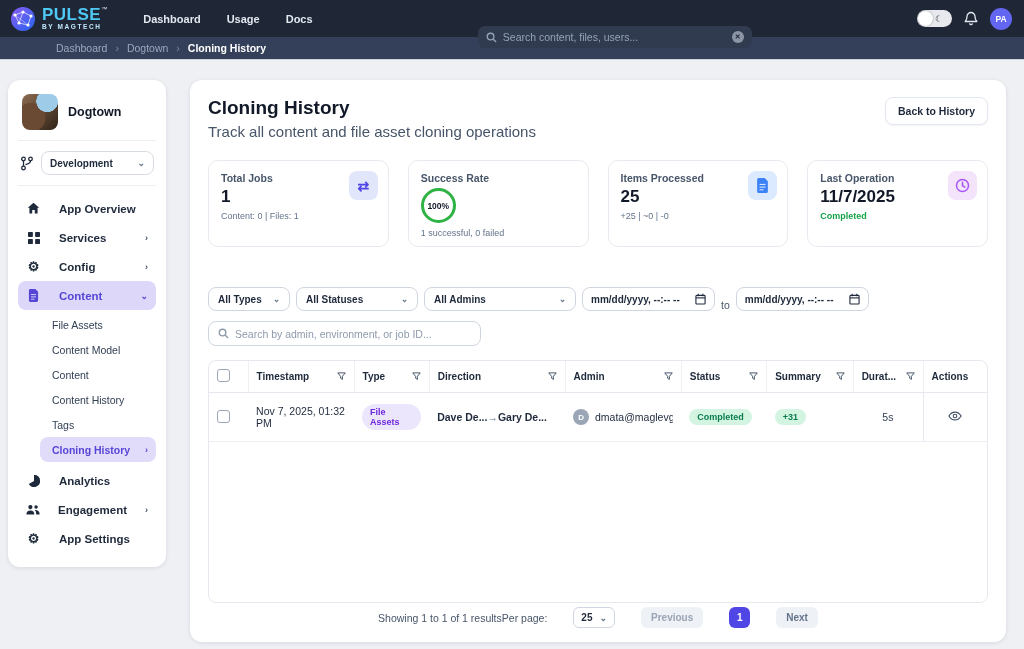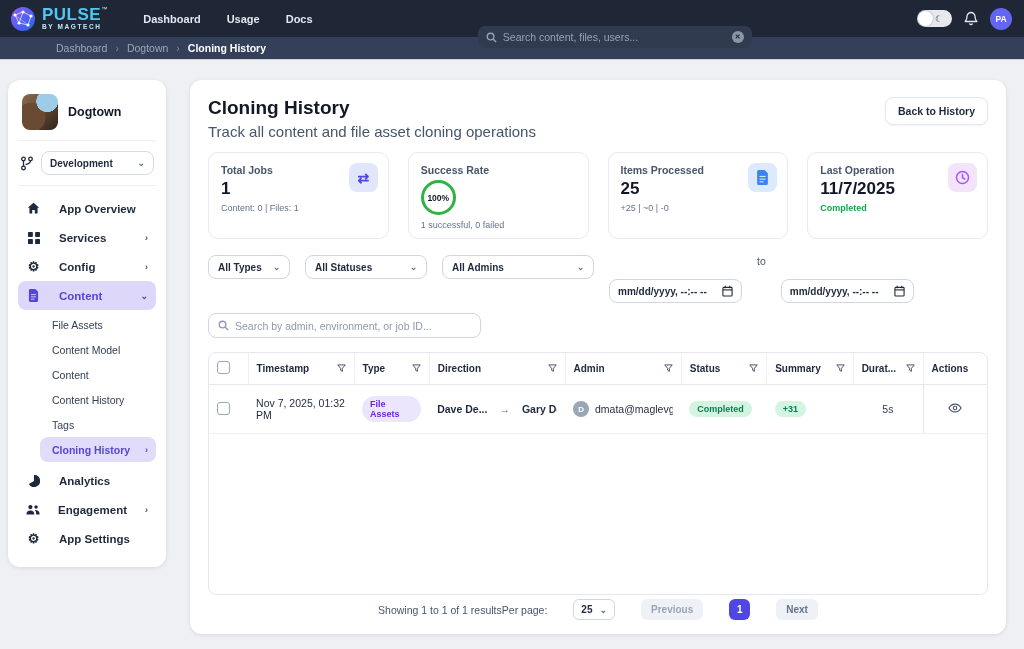--- a/index.html
+++ b/index.html
@@ -59,35 +59,35 @@
   .gear-glyph { font-size:13px; line-height:1; }
 
   
   .main-card { margin-left:24px; width:816px; background:#fff; border-radius:12px; box-shadow:0 1px 4px rgba(15,23,42,.10); padding:17px 18px 14px; }
   .main-head { display:flex; align-items:flex-start; justify-content:space-between; }
   .page-title { font-size:19px; font-weight:800; color:#111827; }
   .page-sub { font-size:15px; color:#475569; margin-top:4px; }
   .back-btn { border:1px solid #e2e8f0; background:#fff; border-radius:8px; padding:7px 12px; font-size:10.5px; font-weight:bold; color:#1e293b; cursor:pointer; font-family:inherit; box-shadow:0 1px 2px rgba(15,23,42,.05); }
 
   
-  .stats { display:flex; gap:19px; margin-top:12px; }
+  .stats { display:flex; gap:19px; margin-top:20px; }
   .stat-card { flex:1; border:1px solid #e7eaf0; border-radius:10px; padding:11px 12px; height:87px; position:relative; }
   .stat-label { font-size:10.5px; color:#475569; font-weight:600; }
   .stat-value { font-size:17px; font-weight:800; color:#111827; margin-top:3px; }
   .stat-detail { font-size:9px; color:#64748b; margin-top:4px; }
   .stat-detail.green { color:#16a34a; font-weight:600; }
   .stat-icon { position:absolute; top:10px; right:10px; width:29px; height:29px; border-radius:8px; display:flex; align-items:center; justify-content:center; }
   .stat-icon.indigo { background:#e2e6fb; color:#4f46e5; font-size:14px; font-weight:bold; }
   .stat-icon.blue { background:#dbeafe; color:#3b82f6; }
   .stat-icon.purple { background:#f3e4fc; color:#a855f7; }
   .ring { width:35px; height:35px; border-radius:50%; border:3.5px solid #2fb344; display:flex; align-items:center; justify-content:center; font-size:8.5px; font-weight:bold; color:#111827; margin-top:4px; }
   .ring-detail { font-size:9px; color:#64748b; margin-top:5px; }
 
   
-  .filters { display:flex; align-items:flex-start; gap:15px; margin-top:16px; }
+  .filters { display:flex; align-items:flex-end; gap:6px; margin-top:16px; }
   .sel { border:1px solid #cfd6e0; border-radius:8px; height:24px; display:flex; align-items:center; justify-content:space-between; padding:0 9px; font-size:10px; font-weight:600; color:#1e293b; cursor:pointer; gap:10px; }
   .sel .chev { font-size:8.5px; color:#64748b; }
   .sel.w-types { width:82px; } .sel.w-status { width:122px; } .sel.w-admins { width:152px; }
   .date-box { border:1px solid #cfd6e0; border-radius:8px; height:24px; width:133px; display:flex; align-items:center; justify-content:space-between; padding:0 8px; font-size:10px; font-weight:600; color:#1e293b; cursor:text;margin-top:24px; }
   .to-label { font-size:10.5px; color:#475569; }
   .search-row { margin-top:10px; }
   .tbl-search { width:273px; height:25px; border:1px solid #cfd6e0; border-radius:8px; display:flex; align-items:center; gap:6px; padding:0 9px; }
   .tbl-search input { flex:1; border:none; outline:none; font-size:10.5px; color:#334155; font-family:inherit; background:transparent; }
   .tbl-search input::placeholder { color:#8e9bac; }
 
@@ -99,21 +99,21 @@
   th .funnel { margin-left:auto; }
   th:not(:first-child) { border-left:1px solid #eef0f4; }
   td { font-size:10.5px; color:#1e293b; padding:11px 8px; border-bottom:1px solid #eceff3; }
   td.actions-cell { border-left:1px solid #e5e8ee; text-align:center; }
   .col-check { width:38px; } .col-ts { width:103px; } .col-type { width:73px; } .col-dir { width:132px; }
   .col-admin { width:113px; } .col-status { width:83px; } .col-summary { width:84px; } .col-dur { width:68px; } .col-actions { width:62px; }
   .cb { width:13px; height:13px; border:1.5px solid #9aa5b5; border-radius:3px; background:#fff; cursor:pointer; display:inline-block; }
   .badge { display:inline-block; border-radius:999px; padding:3px 8px; font-size:9px; font-weight:bold; }
   .badge.type { background:#ece6fc; color:#6d28d9; }
   .badge.ok { background:#d4f4e2; color:#0a7d4f; }
-  .dir-cell { display:flex; align-items:center; gap:12px; font-weight:600; white-space:nowrap; overflow:hidden; }
+  .dir-cell { display:flex; align-items:center; gap:0; font-weight:600; white-space:nowrap; overflow:hidden; }
   .dir-arrow { color:#64748b; }
   .admin-cell { display:flex; align-items:center; gap:6px; white-space:nowrap; overflow:hidden; }
   .admin-dot { width:16px; height:16px; border-radius:50%; background:#9aa5b5; color:#fff; font-size:8px; font-weight:bold; display:flex; align-items:center; justify-content:center; flex:none; }
   .dur-cell { text-align:center; color:#334155; }
   .eye-btn { cursor:pointer; display:inline-flex; color:#475569; }
 
   
   .table-footer { display:flex; align-items:center; justify-content:center; margin-top:4px; padding:0 2px; }
   .showing { font-size:10.5px; color:#475569; }
   .pager { display:flex; align-items:center; gap:26px; }

